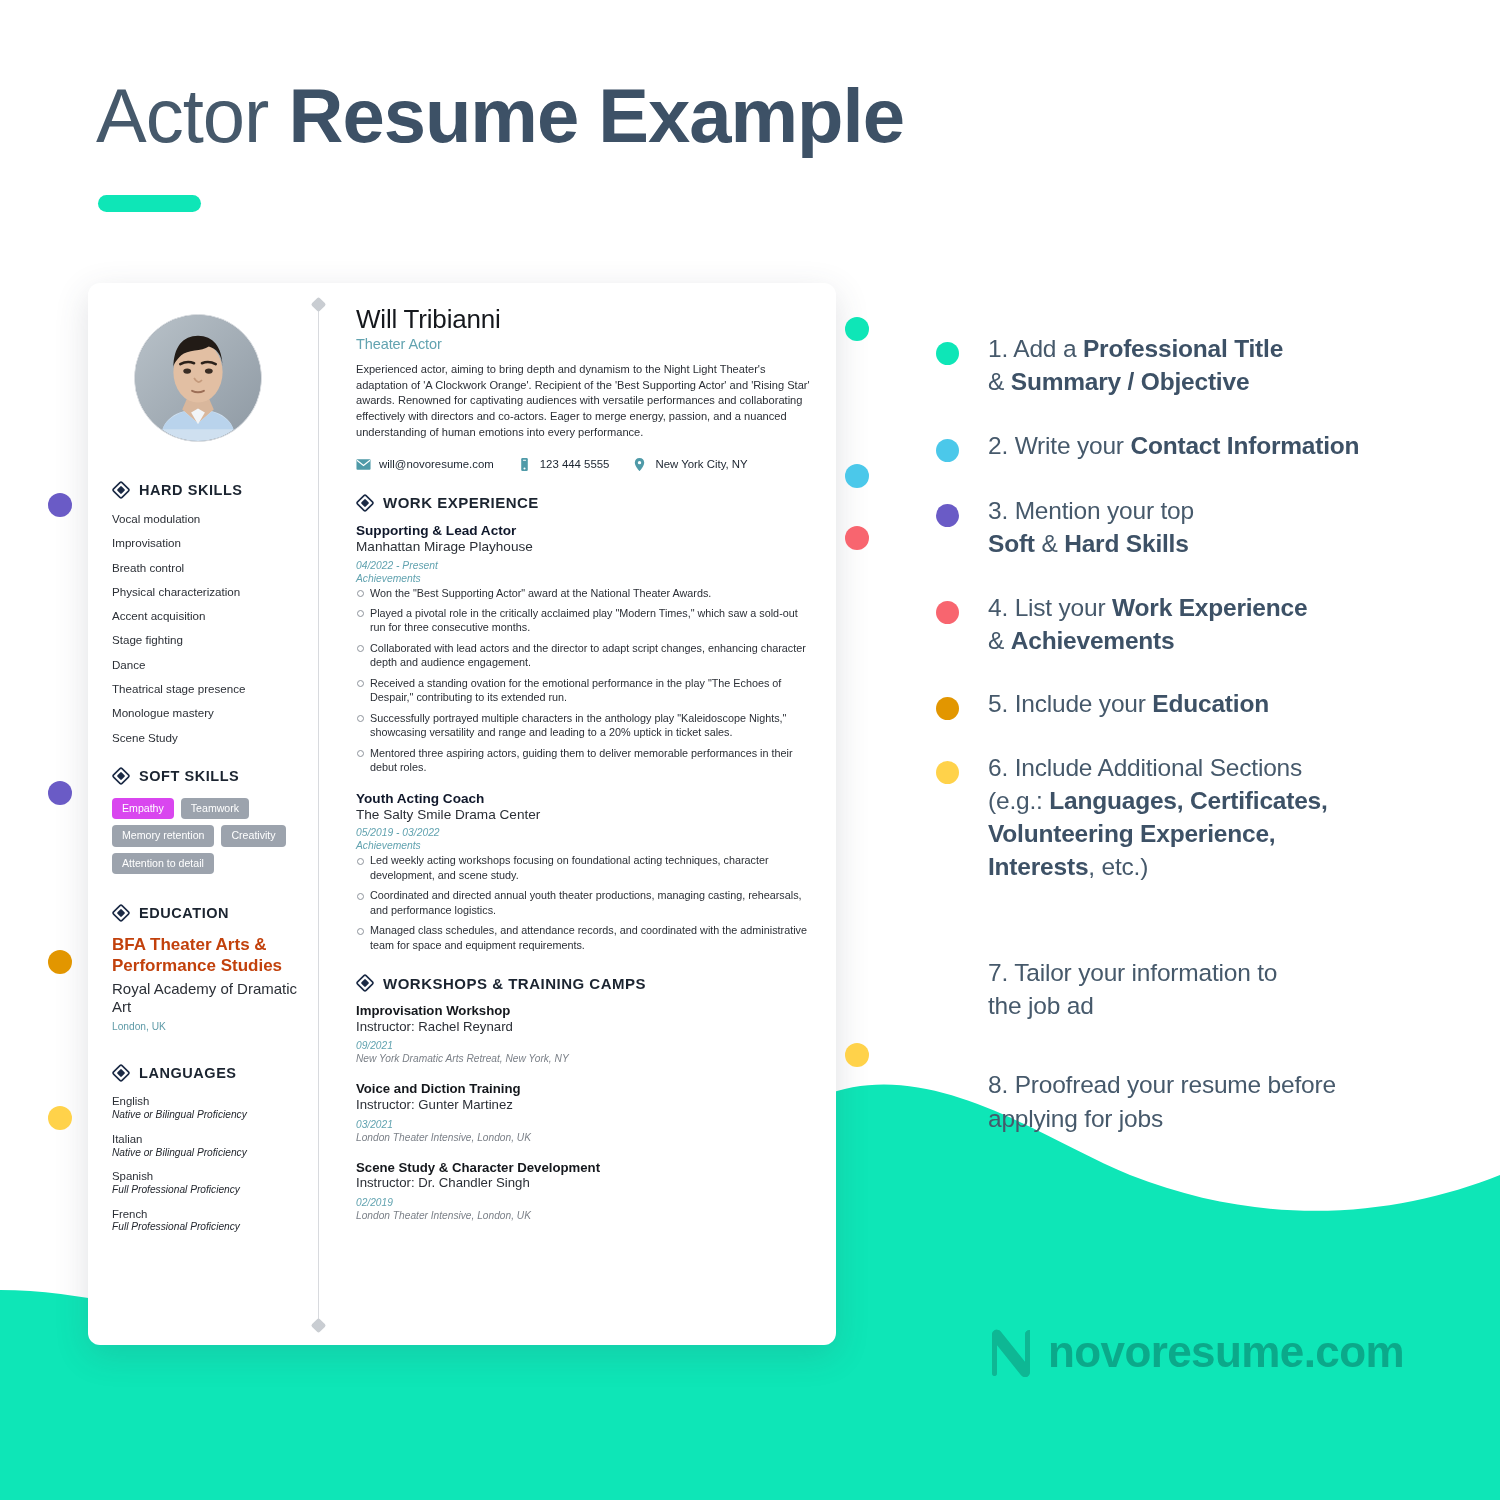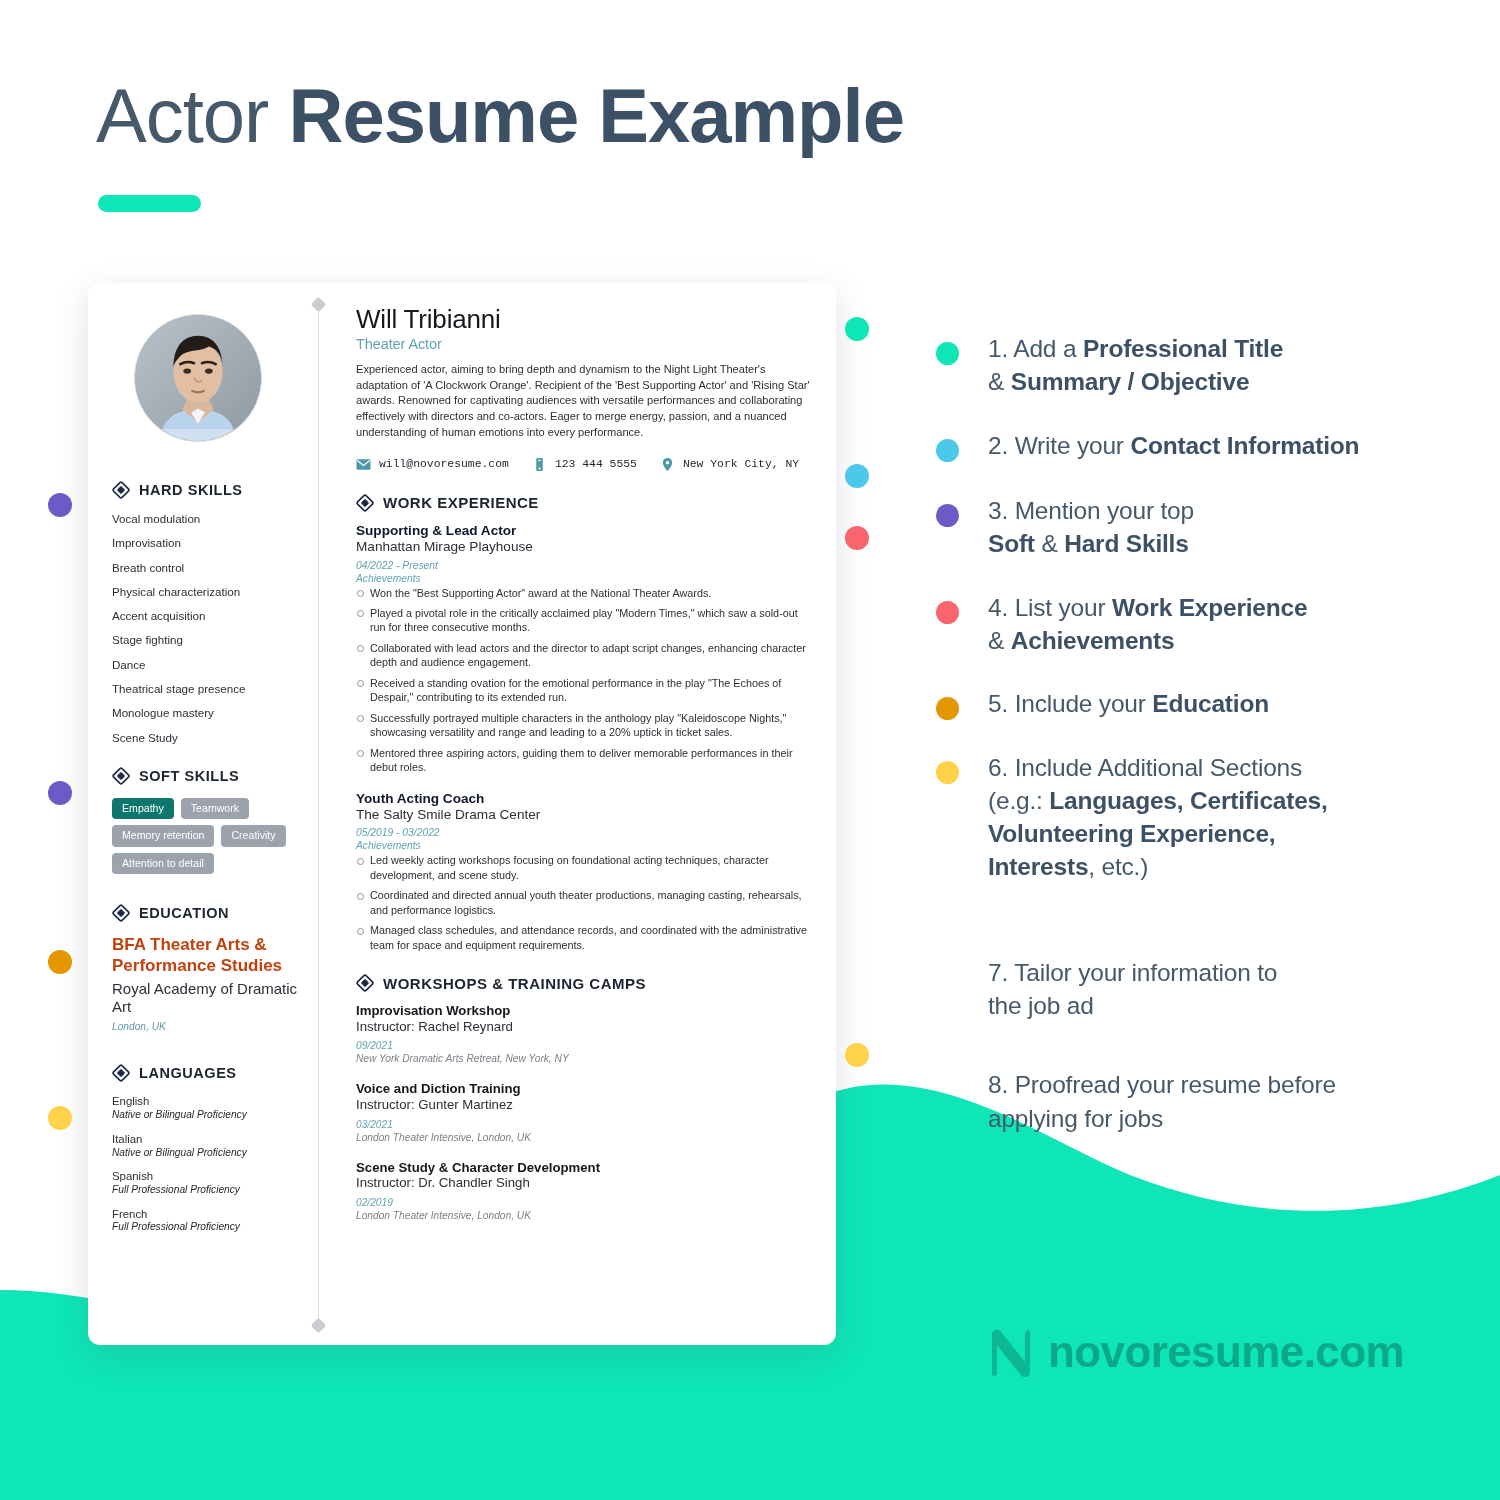--- a/index.html
+++ b/index.html
@@ -63,33 +63,33 @@
   .hskill { font-size:11.6px; color:#2b2f36; margin-bottom:10.4px; line-height:1.2; }
 
   .tags { display:flex; flex-wrap:wrap; gap:6px 7px; }
   .tag {
     background:#9ca3ad; color:#fff; font-size:10.6px;
     padding:5px 10px 6px; border-radius:4px; line-height:1;
   }
 
   .edu-deg { font-size:17px; font-weight:700; color:#c2410c; line-height:1.22; }
   .edu-school { font-size:15px; color:#2b2f36; line-height:1.22; margin-top:3px; }
-  .edu-loc { font-size:10.2px; color:#5f9ba8; font-style:italic; margin-top:5px; }
+  .edu-loc { font-size:10.2px; color:#5f9ba8; margin-top:5px; }
 
   .lang-item { margin-bottom:11px; }
   .lang-name { font-size:11.4px; color:#2b2f36; line-height:1.2; }
   .lang-level { font-size:10.2px; color:#23272e; font-style:italic; line-height:1.25; }
 
   
   .col-right { position:absolute; left:356px; top:305px; width:458px; z-index:4; }
   .name { font-size:26px; color:#15181d; font-weight:400; letter-spacing:-.2px; line-height:1.15; }
   .job-title { font-size:14.5px; color:#62a3b0; margin-top:1px; letter-spacing:-.1px; }
   .summary { font-size:11.1px; color:#2b2f36; line-height:1.42; margin-top:10px; }
 
-  .contact-row { display:flex; align-items:center; gap:23px; margin-top:16px;font-family:Liberation Mono, monospace; }
+  .contact-row { display:flex; align-items:center; gap:23px; margin-top:16px; }
   .contact-item { display:flex; align-items:center; gap:8px; font-size:11.4px; color:#1b2430; }
   .cicon { width:15px; height:15px; flex:0 0 15px; display:block; }
 
   .sec-head-r { display:flex; align-items:center; gap:9px; margin:22px 0 11px; }
   .sec-title-r { font-size:15px; font-weight:700; letter-spacing:.5px; color:#1b2430; text-transform:uppercase; }
 
   .job-role { font-size:13.6px; font-weight:700; color:#0f172a; line-height:1.2; }
   .job-org { font-size:13.6px; color:#2b2f36; line-height:1.22; }
   .job-date { font-size:10.3px; color:#62a3b0; font-style:italic; margin-top:4px; }
   .ach-label { font-size:10.3px; color:#62a3b0; font-style:italic; margin-top:2px; margin-bottom:2px; }
@@ -213,21 +213,21 @@
     <div class="sec-head">
       <span class="diamond">
         <svg viewBox="0 0 18 18" xmlns="http://www.w3.org/2000/svg">
           <rect x="3" y="3" width="12" height="12" rx="1.5" transform="rotate(45 9 9)" fill="none" stroke="#1b2a45" stroke-width="1.6"></rect>
           <rect x="6" y="6" width="6" height="6" rx="1" transform="rotate(45 9 9)" fill="#1b2a45"></rect>
         </svg>
       </span>
       <span class="sec-title">SOFT SKILLS</span>
     </div>
     <div class="tags" id="softSkillTags">
-        <div class="tag" style="background: #0f766e;">Empathy</div>
+        <div class="tag" style="background: #d946ef;">Empathy</div>
         <div class="tag" style="background: rgb(156, 163, 173);">Teamwork</div>
         <div class="tag" style="background: rgb(156, 163, 173);">Memory retention</div>
         <div class="tag" style="background: rgb(156, 163, 173);">Creativity</div>
         <div class="tag" style="background: rgb(156, 163, 173);">Attention to detail</div>
       </div>
   </div>
 
   <div style="margin-top:30px;">
     <div class="sec-head">
       <span class="diamond">

